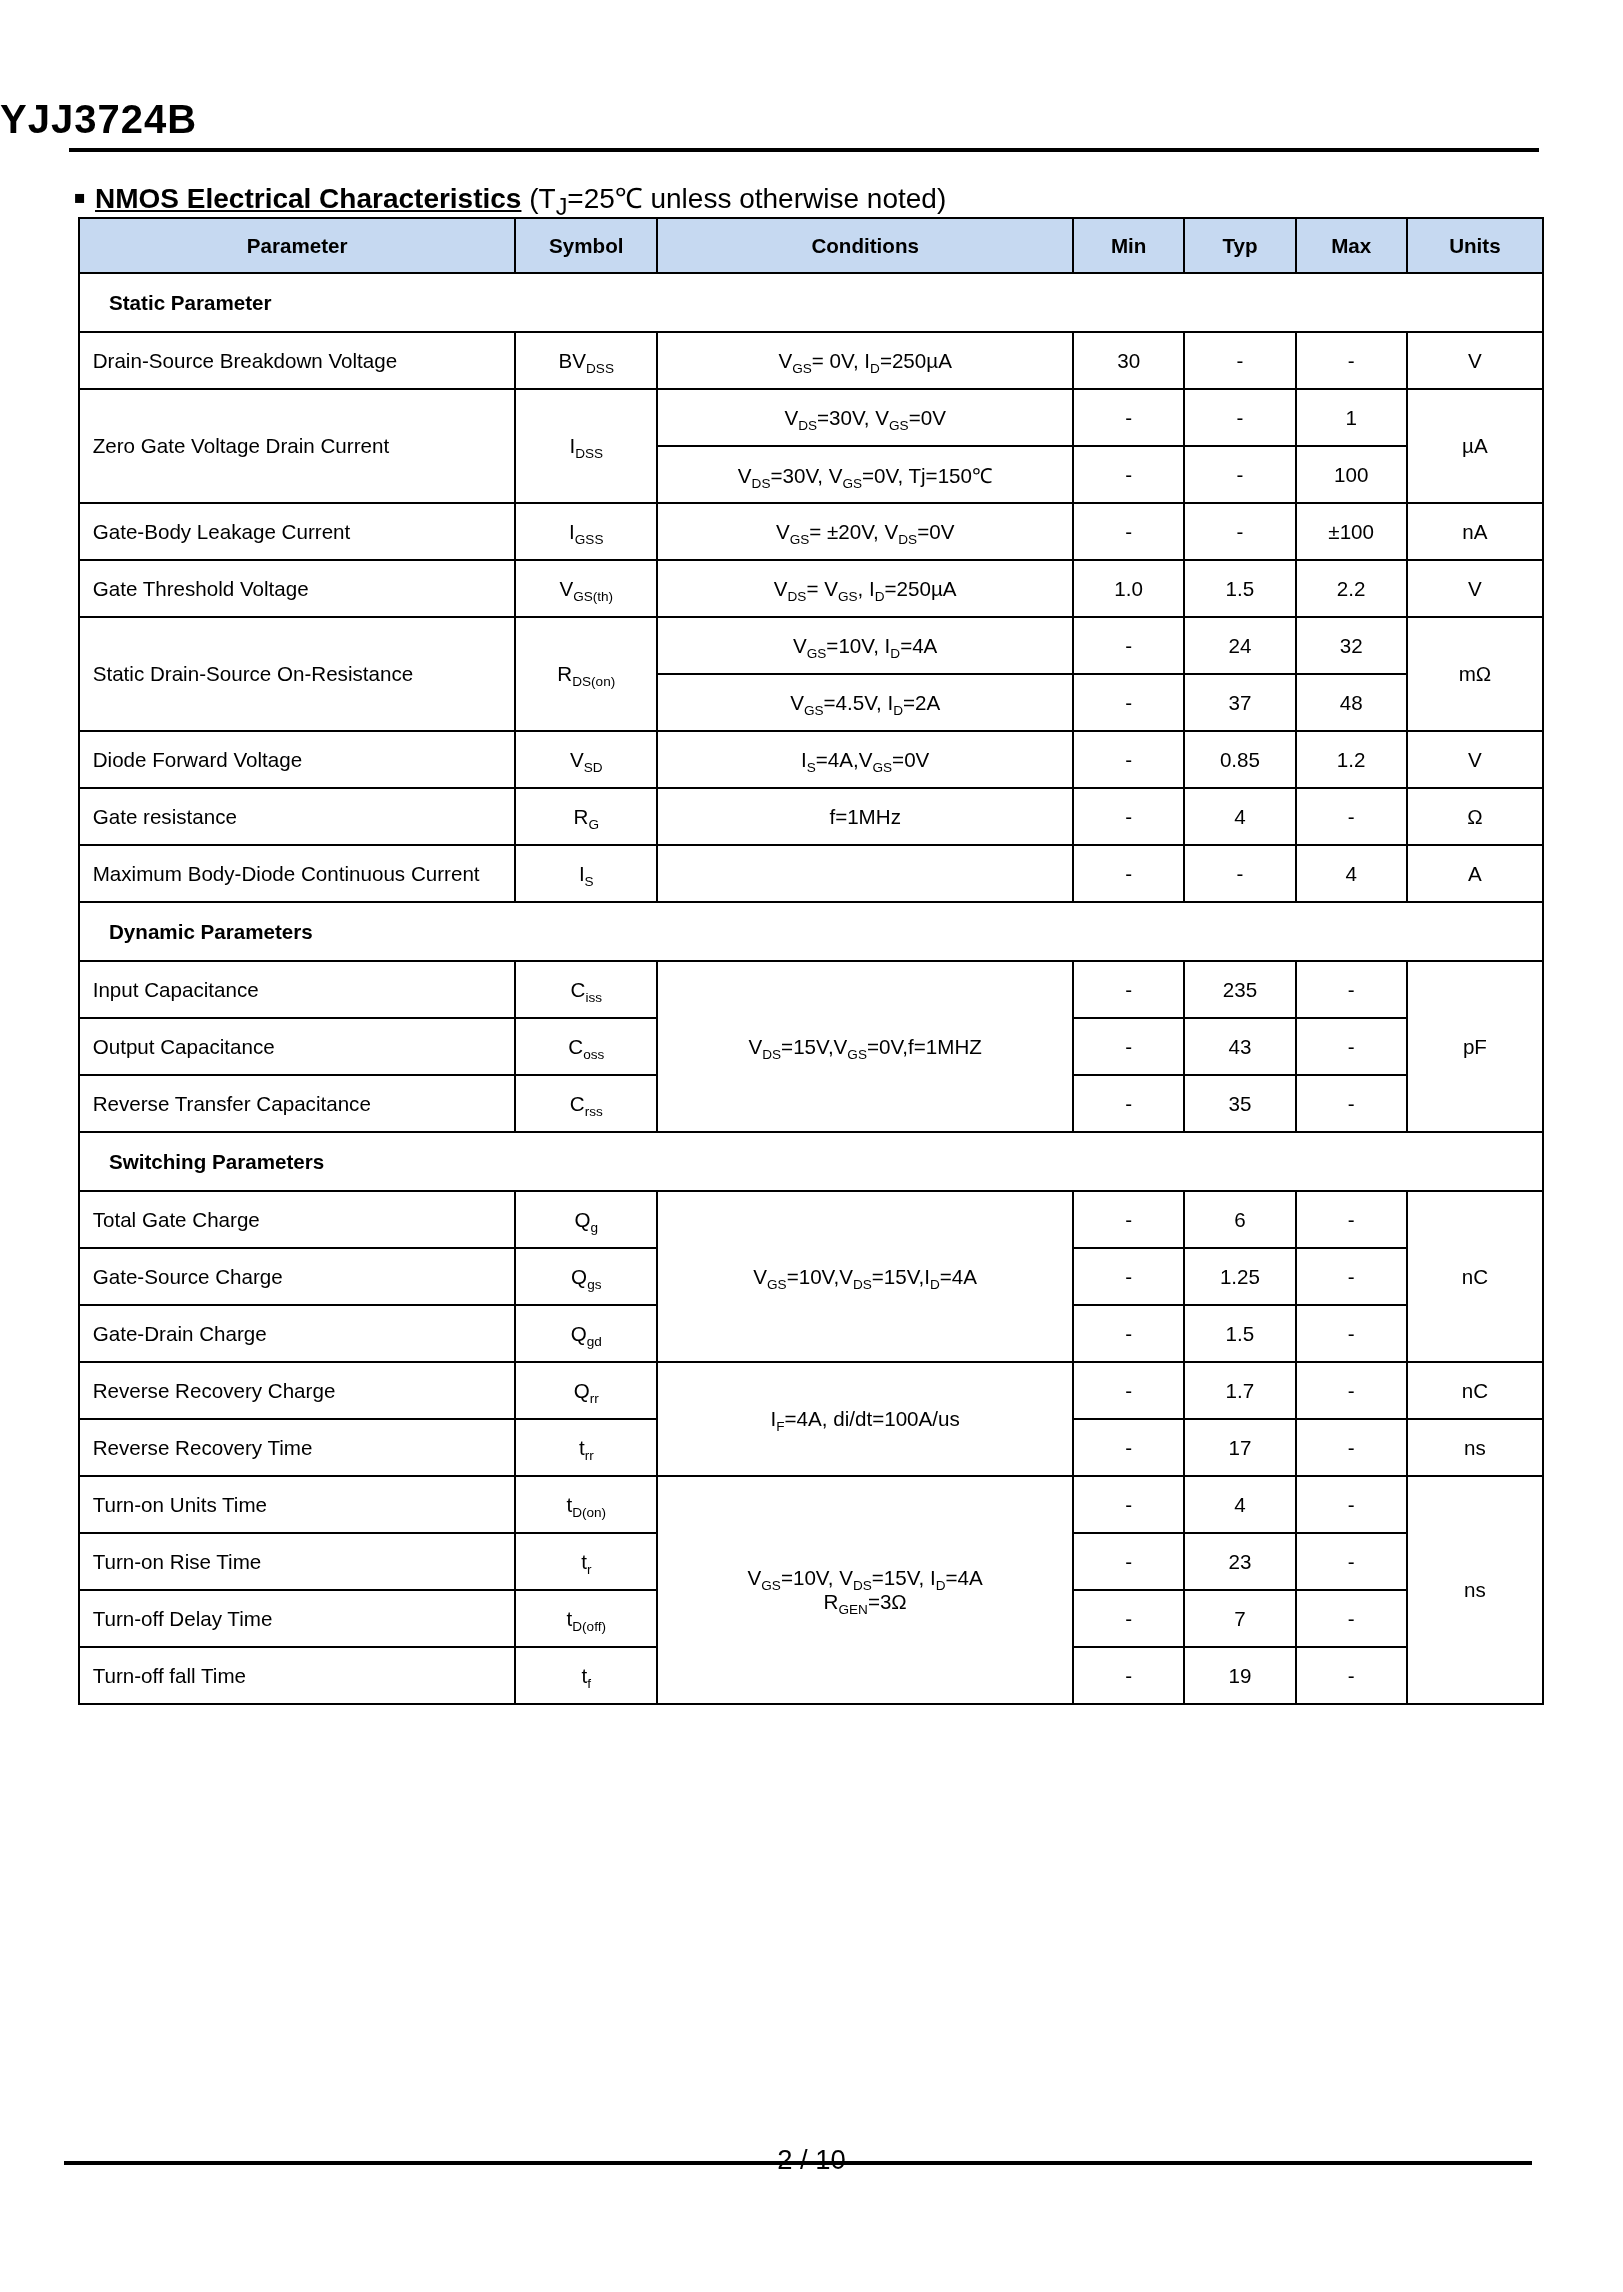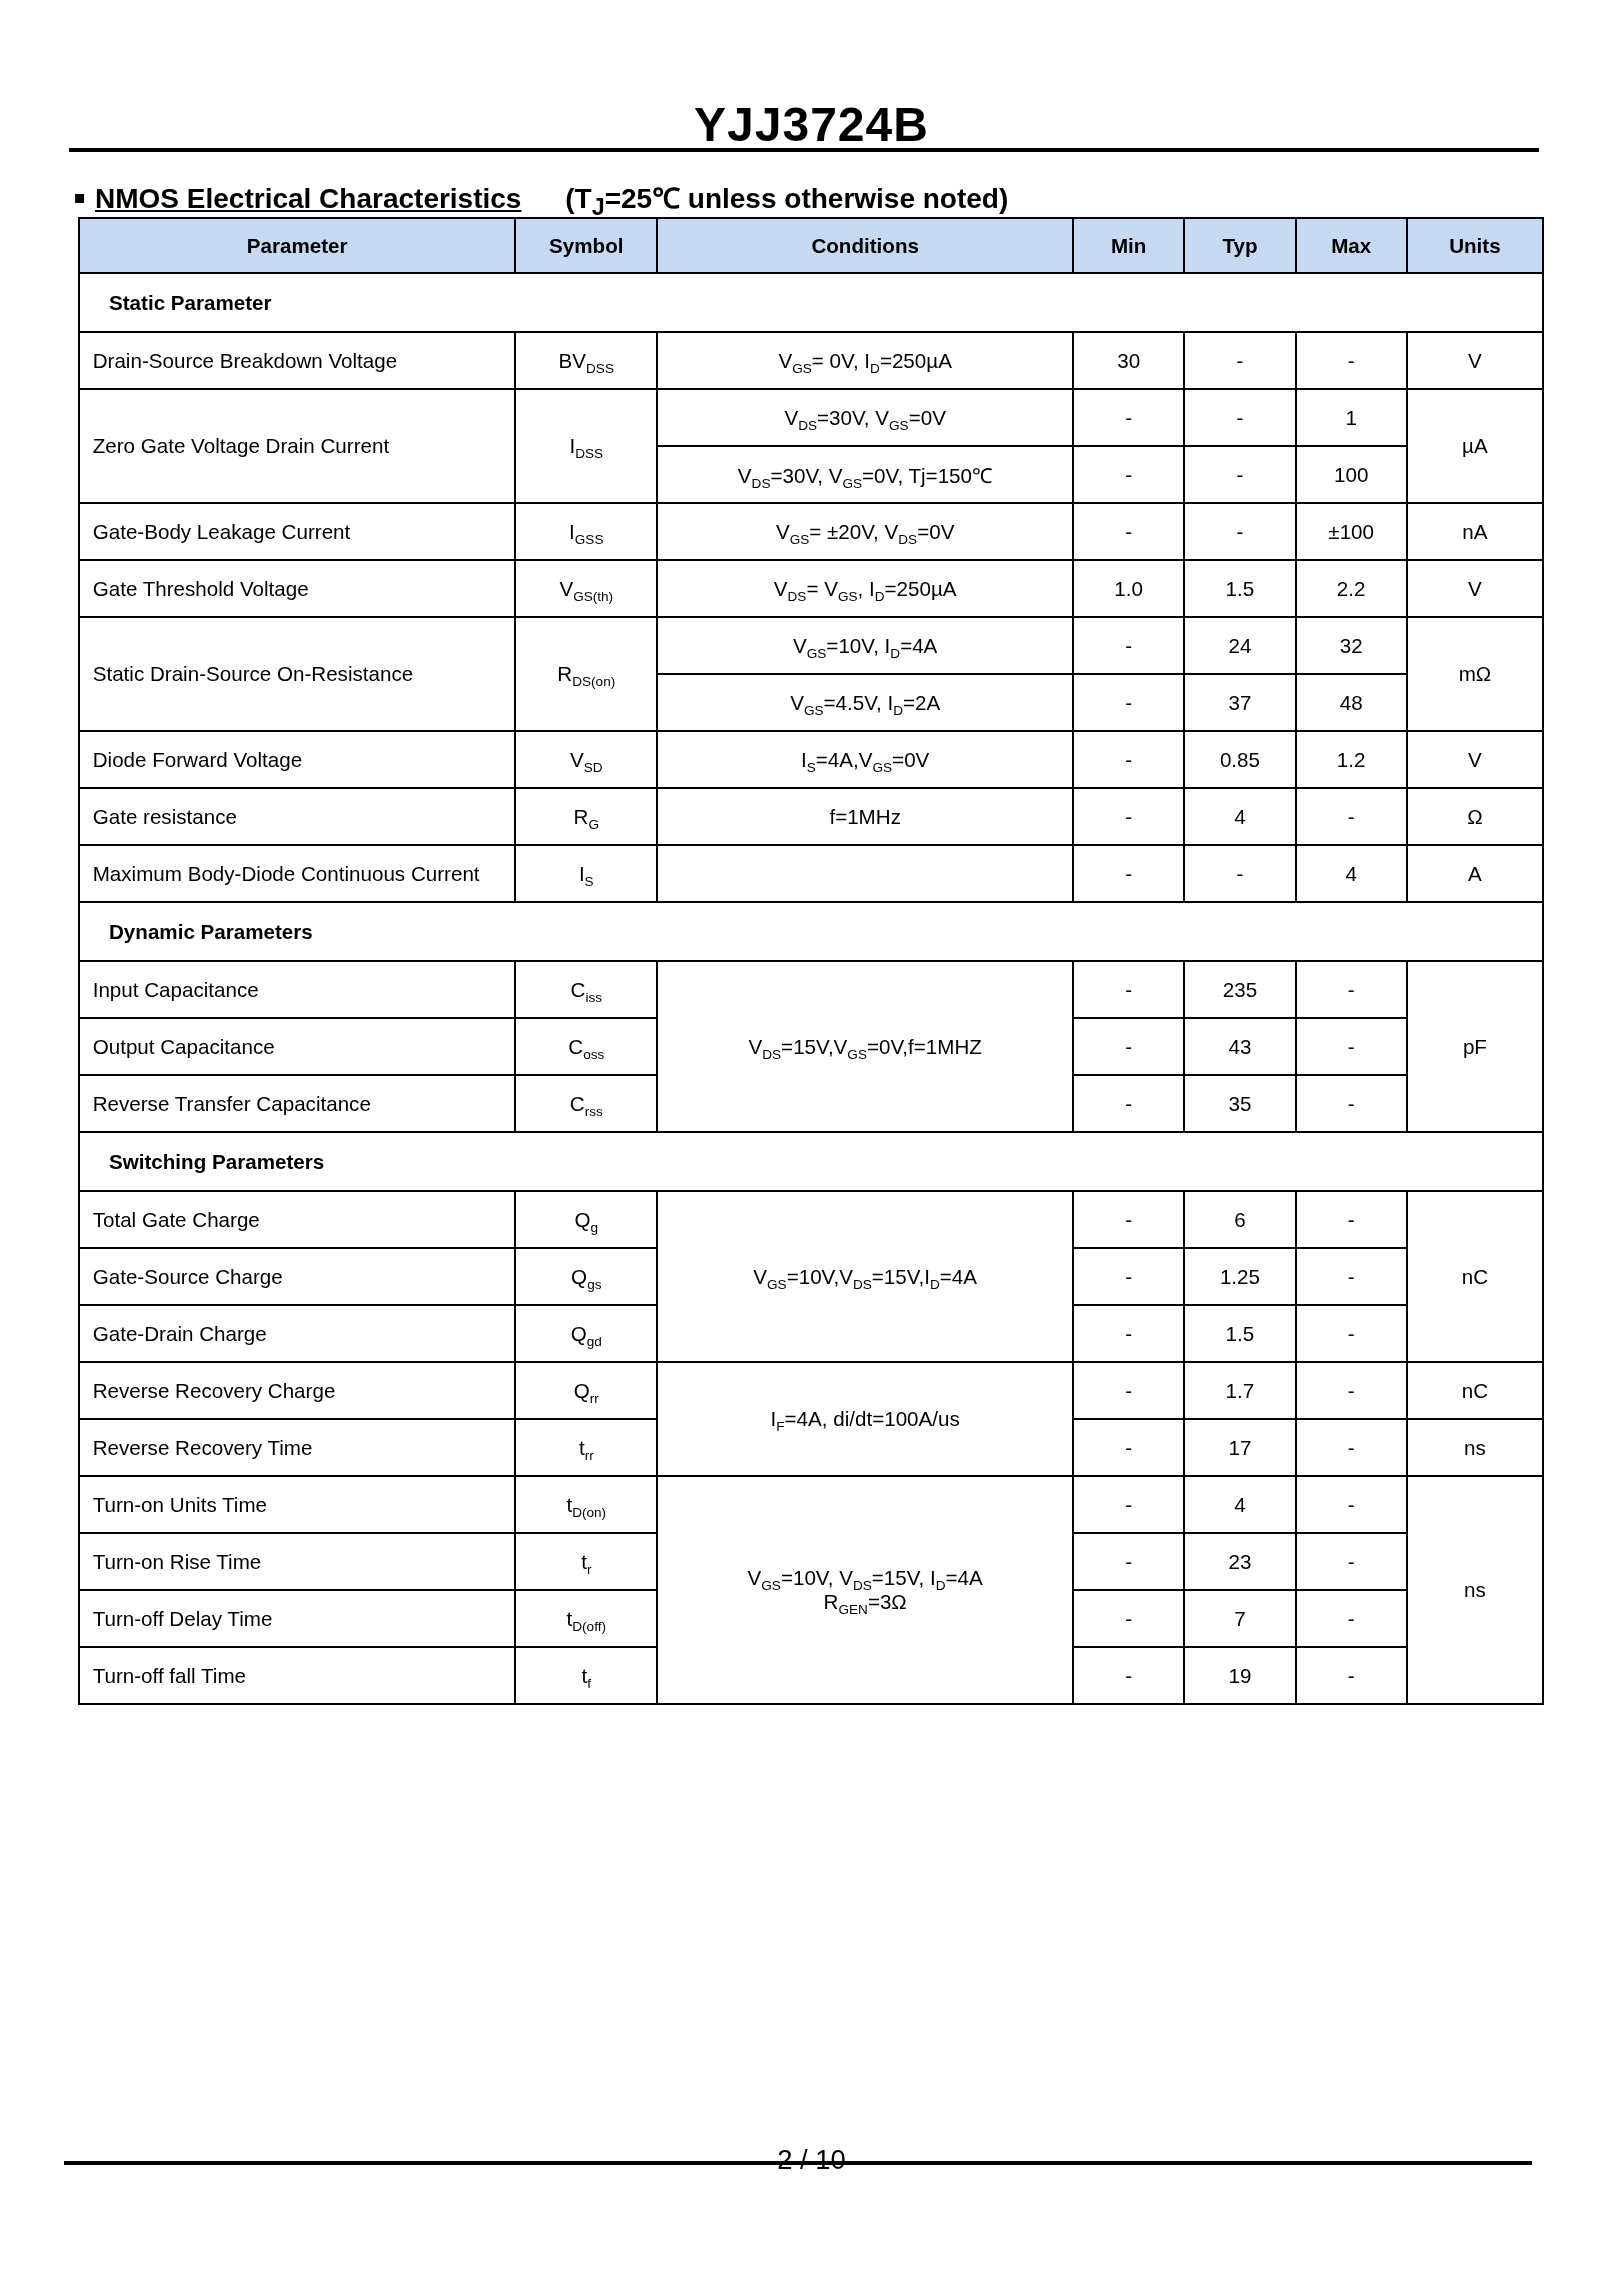--- a/index.html
+++ b/index.html
@@ -8,33 +8,33 @@
   }
   html,body{margin:0;padding:0;}
   body{
     width:1623px;height:2293px;
     background:#ffffff;color:#000;
     font-family:"Liberation Sans", sans-serif;
     position:relative;overflow:hidden;
   }
   .doc-title{
     position:absolute;top:97px;left:0;width:100%;
-    text-align:center;font-size:48px;font-weight:bold;letter-spacing:1px;
+    font-size:40px;font-weight:bold;letter-spacing:1px;
   }
   .title-rule{
     position:absolute;top:148px;left:69px;width:1470px;height:3.9px;
     background:var(--border-color);
   }
   .section-heading{
     position:absolute;top:178px;left:74px;
     font-size:28px;white-space:nowrap;
   }
   .bullet{font-size:18.6px;vertical-align:3.9px;margin-right:9.8px;}
   .heading-title{font-weight:bold;text-decoration:underline;}
-  .heading-note{font-weight:bold;margin-left:36px;}
+  .heading-note{font-weight:normal;}
   table.chars{
     position:absolute;top:217px;left:78px;width:1466px;
     border-collapse:collapse;border:2.9px solid var(--border-color);
     table-layout:fixed;
   }
   .chars th,.chars td{
     border:2px solid var(--border-color);
     font-size:20.6px;padding:2px 5.9px;vertical-align:middle;
     overflow:hidden;
   }

